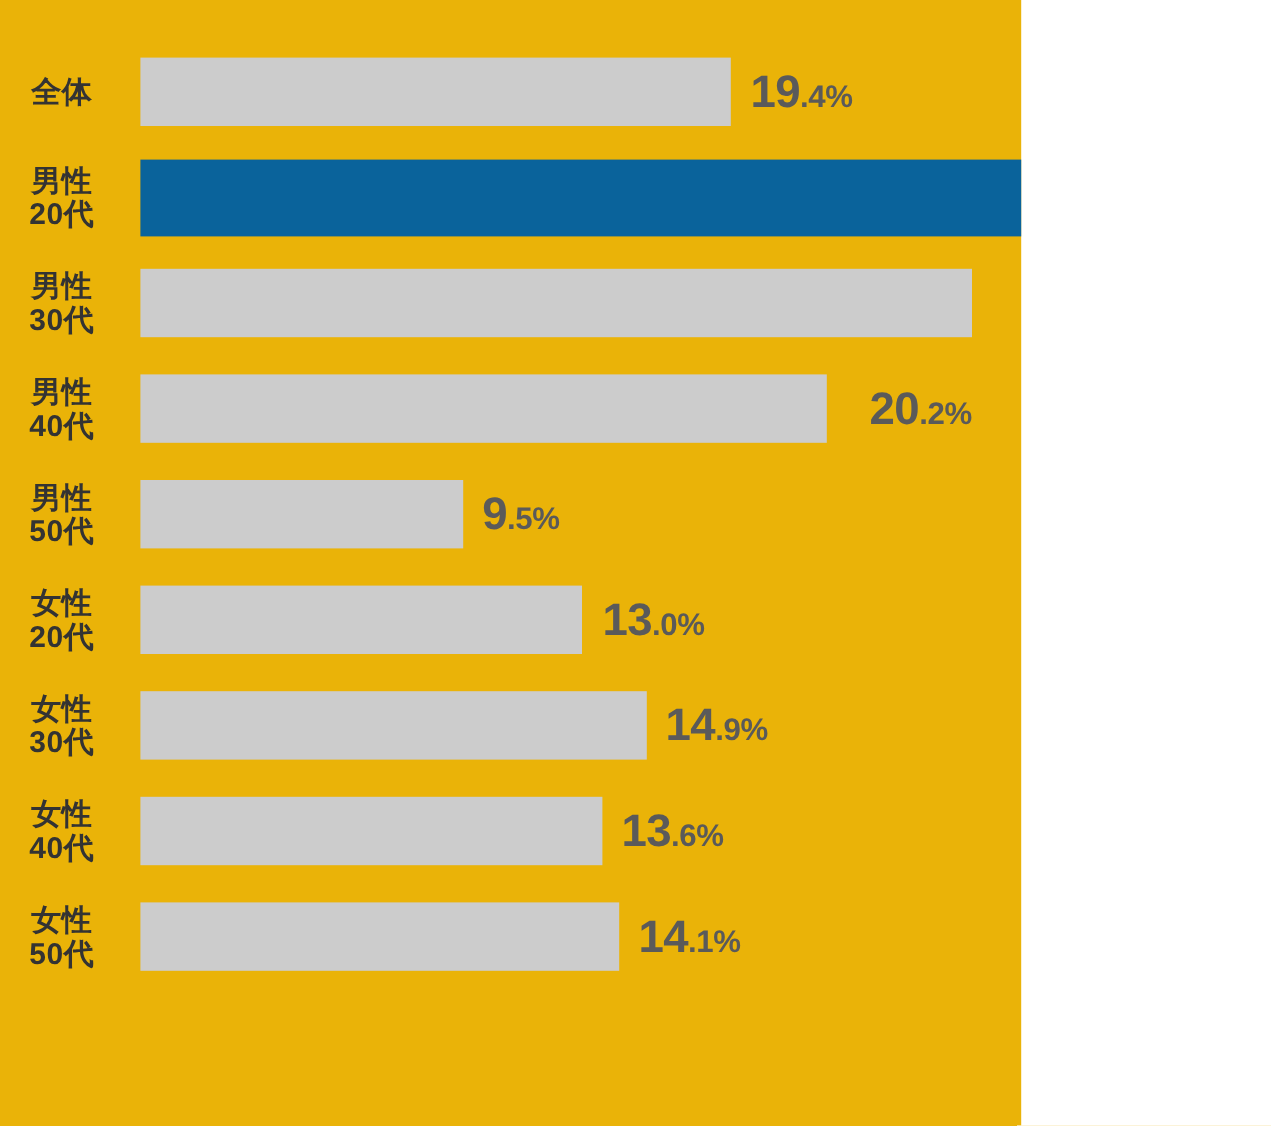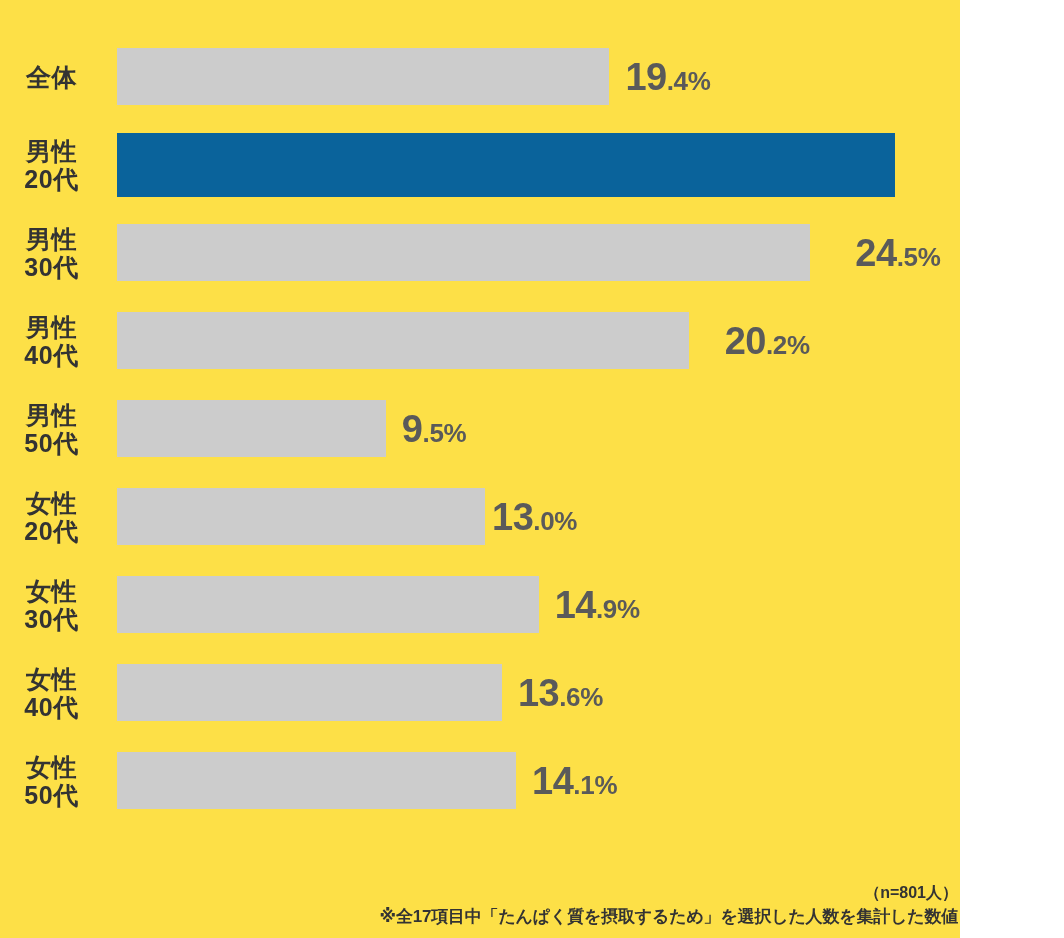--- a/index.html
+++ b/index.html
@@ -7,23 +7,23 @@
     margin: 0;
     padding: 0;
     background: #ffffff;
   }
   body {
     font-family: "Liberation Sans", "DejaVu Sans", sans-serif;
     -webkit-font-smoothing: antialiased;
   }
   #chart-root {
     position: relative;
-    width: 960px;
+    width: 851px;
     height: 938px;
-    background: #fde047;
+    background: #eab308;
     overflow: hidden;
     text-decoration: underline;
   }
 
   
   .plot {
     position: absolute;
     left: 0;
     top: 0;
     width: 1064px;
@@ -161,21 +161,21 @@
           <div class="bar" style="width: 268.85px; height: 57px; background: rgb(204, 204, 204);"></div>
         </div>
         <div class="value" style="left: 385.85px;"><span class="int">9</span><span class="dec">.5%</span></div>
       </div>
       <div class="bar-row" style="top: 488px; height: 57px;">
         <div class="cat-label">女性
 20代</div>
         <div class="bar-track" style="height: 57px;">
           <div class="bar" style="width: 367.9px; height: 57px; background: rgb(204, 204, 204);"></div>
         </div>
-        <div class="value" style="left: 476px; text-align: right;"><span class="int">13</span><span class="dec">.0%</span></div>
+        <div class="value" style="left: 486px; text-align: right;"><span class="int">13</span><span class="dec">.0%</span></div>
       </div>
       <div class="bar-row" style="top: 576px; height: 57px;">
         <div class="cat-label">女性
 30代</div>
         <div class="bar-track" style="height: 57px;">
           <div class="bar" style="width: 421.67px; height: 57px; background: rgb(204, 204, 204);"></div>
         </div>
         <div class="value" style="left: 538.67px;"><span class="int">14</span><span class="dec">.9%</span></div>
       </div>
       <div class="bar-row" style="top: 664px; height: 57px;">
@@ -189,18 +189,14 @@
       <div class="bar-row" style="top: 752px; height: 57px;">
         <div class="cat-label">女性
 50代</div>
         <div class="bar-track" style="height: 57px;">
           <div class="bar" style="width: 399.03px; height: 57px; background: rgb(204, 204, 204);"></div>
         </div>
         <div class="value" style="left: 516.03px;"><span class="int">14</span><span class="dec">.1%</span></div>
       </div>
     </div>
 
-  <div class="footer">
-    <div class="sample-size">（n=801人）</div>
-    <div class="note">※全17項目中「たんぱく質を摂取するため」を選択した人数を集計した数値</div>
-  </div>
 
 </div>
 
 </body></html>

